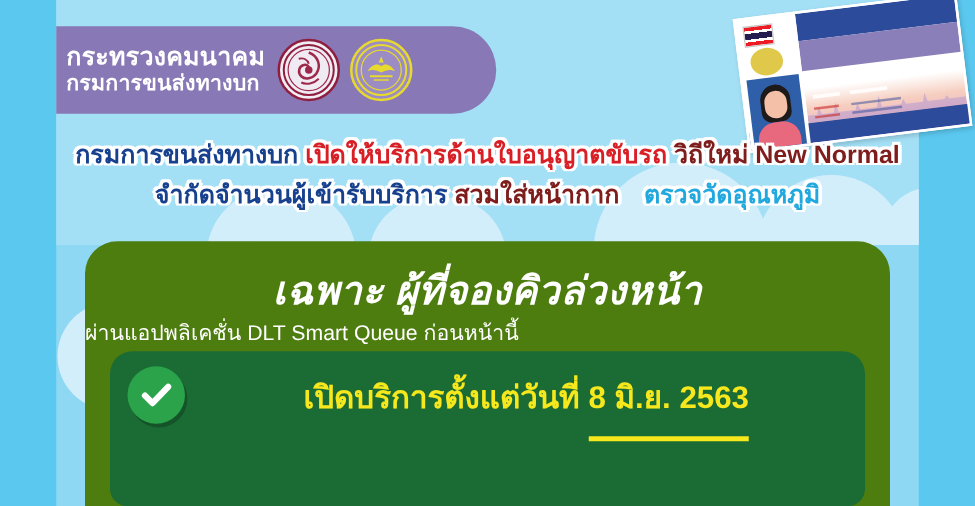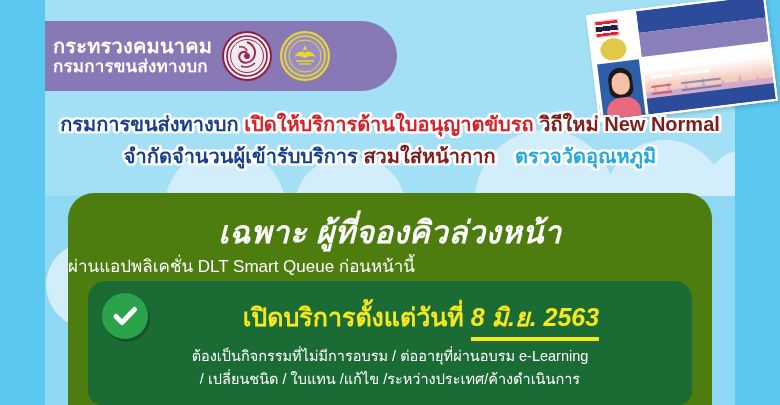--- a/index.html
+++ b/index.html
@@ -311,22 +311,21 @@
     top: 16px;
     right: 10px;
     color: #f6e81c;
     font-size: 25px;
     font-weight: bold;
     white-space: nowrap;
     text-align: center;
   }
   .date-underlined {
     border-bottom: 4px solid #f6e81c;
-    padding-bottom: 6px;
-    font-style: italic;
+    padding-bottom: 17px;
   }
 
   .note-block {
     position: absolute;
     left: 0;
     top: 64px;
     width: 100%;
     text-align: center;
     color: #ffffff;
     font-size: 14.5px;
@@ -439,20 +438,16 @@
         <svg viewBox="0 0 30 30" aria-hidden="true">
           <path d="M6 15.5 L12 21.5 L24.5 8.5" fill="none" stroke="#ffffff" stroke-width="5" stroke-linecap="round" stroke-linejoin="round"></path>
         </svg>
       </div>
 
       <div class="date-line">
         <span>เปิดบริการตั้งแต่วันที่</span>
         <span class="date-underlined">8  มิ.ย. 2563</span>
       </div>
 
-      <div class="note-block">
-        <div>ต้องเป็นกิจกรรมที่ไม่มีการอบรม / ต่ออายุที่ผ่านอบรม e-Learning</div>
-        <div>/ เปลี่ยนชนิด / ใบแทน /แก้ไข /ระหว่างประเทศ/ค้างดำเนินการ</div>
-      </div>
     </div>
   </div>
 
 </div>
 
 </body></html>

